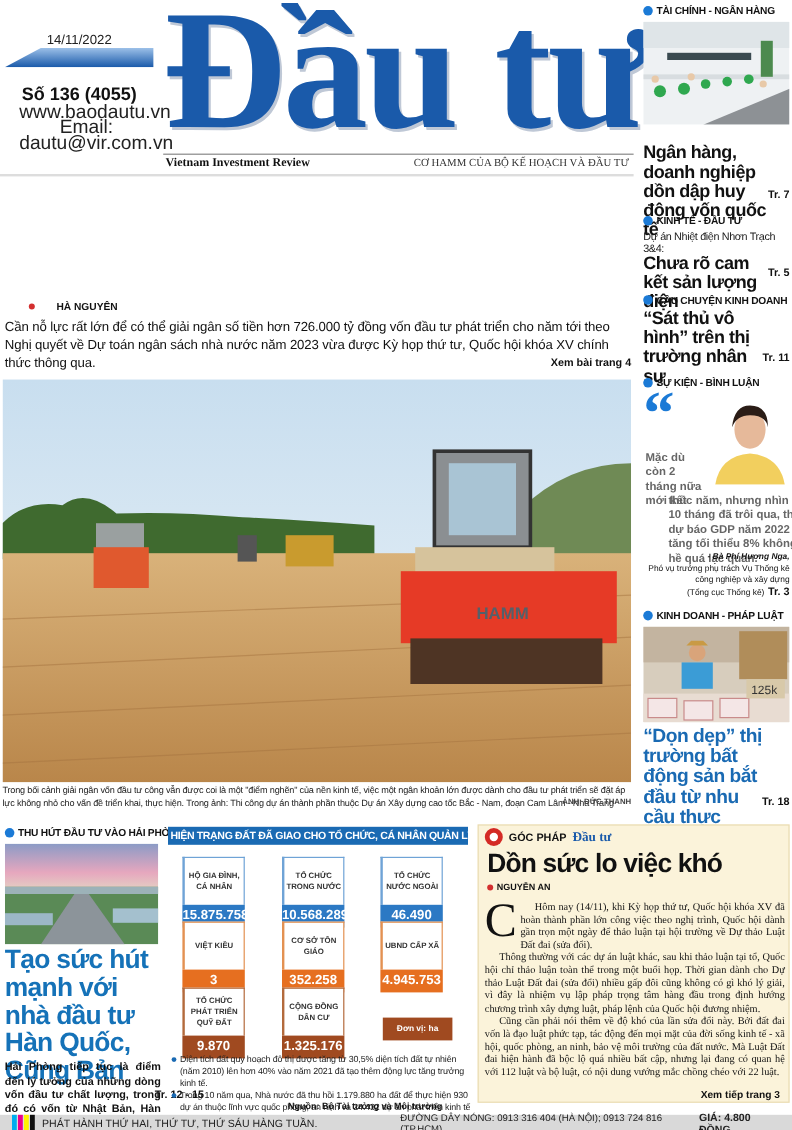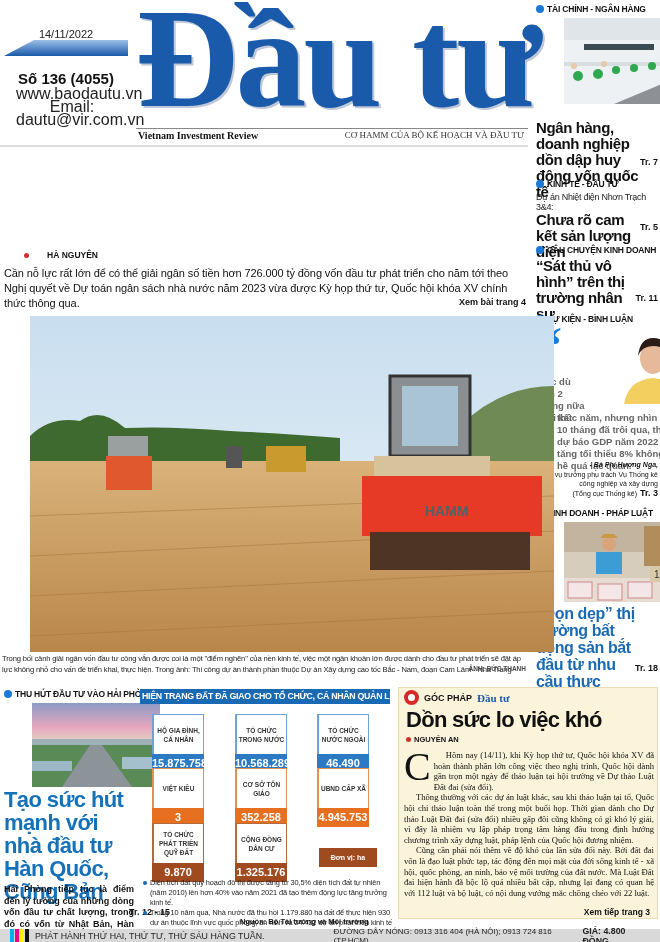--- a/index.html
+++ b/index.html
@@ -24,21 +24,21 @@
   .rule-bottom { left: 0; top: 145px; width: 528px; border-top: 2px solid #ddd; }
 
   
   .rc { left: 536px; width: 122px; }
   .sec-label { font-family: "Liberation Sans", sans-serif; font-weight: 700; font-size: 8.5px; color: #111; display: flex; align-items: center; gap: 3px; letter-spacing: -0.2px; }
   .dot { width: 8px; height: 8px; border-radius: 50%; background: #1b7ad6; display: inline-block; flex: none; }
   .rc-headline { font-weight: 700; font-size: 15px; line-height: 16px; letter-spacing: -0.4px; color: #111; }
   .tr { font-weight: 700; font-size: 9px; color: #111; }
   .rc-pre { font-size: 9px; color: #222; letter-spacing: -0.3px; }
 
-  .photo { overflow: hidden; margin-left: 28px; }
+  .photo { overflow: hidden; }
 
   
   .main-title { left: 4px; top: 155px; width: 528px; font-weight: 700; font-size: 43px; line-height: 44px; letter-spacing: -1.4px; color: #111; }
   .byline { left: 4px; top: 250px; font-weight: 700; font-size: 8.5px; display: flex; align-items: center; gap: 18px; margin-left: 20px; }
   .byline .rdot { width: 5px; height: 5px; border-radius: 50%; background: #d32f2f; }
   .lead { left: 4px; top: 266px; width: 524px; font-size: 11px; line-height: 15px; color: #111; letter-spacing: -0.1px; }
   .more { right: 134px; top: 297px; font-weight: 700; font-size: 9px; }
 
   .main-photo { left: 2px; top: 316px; width: 524px; height: 336px; }
   .caption { left: 2px; top: 653px; width: 526px; font-size: 7.6px; line-height: 11px; color: #222; letter-spacing: -0.15px; }

